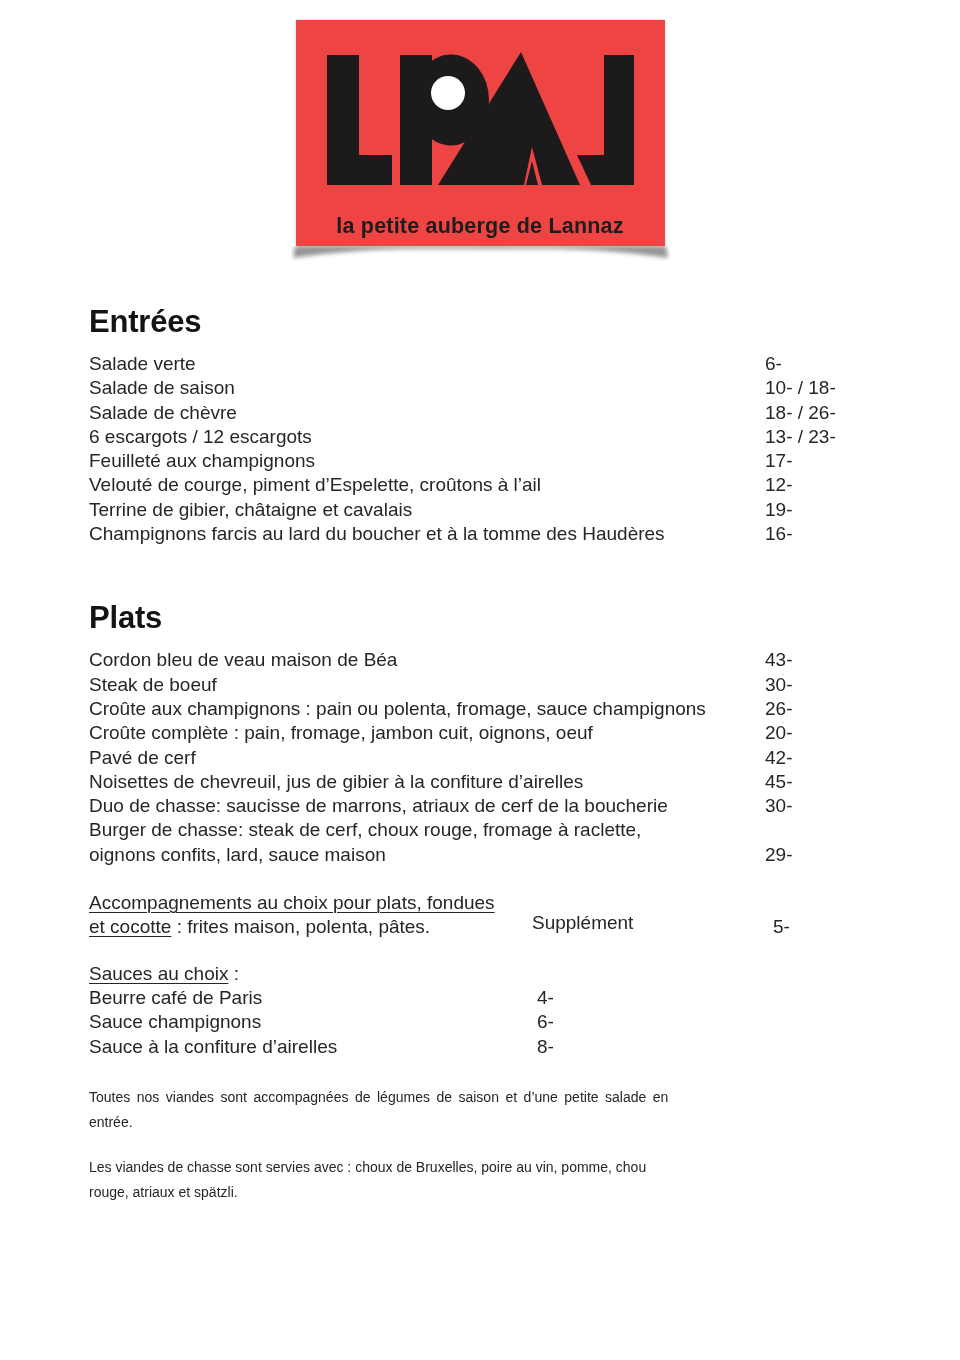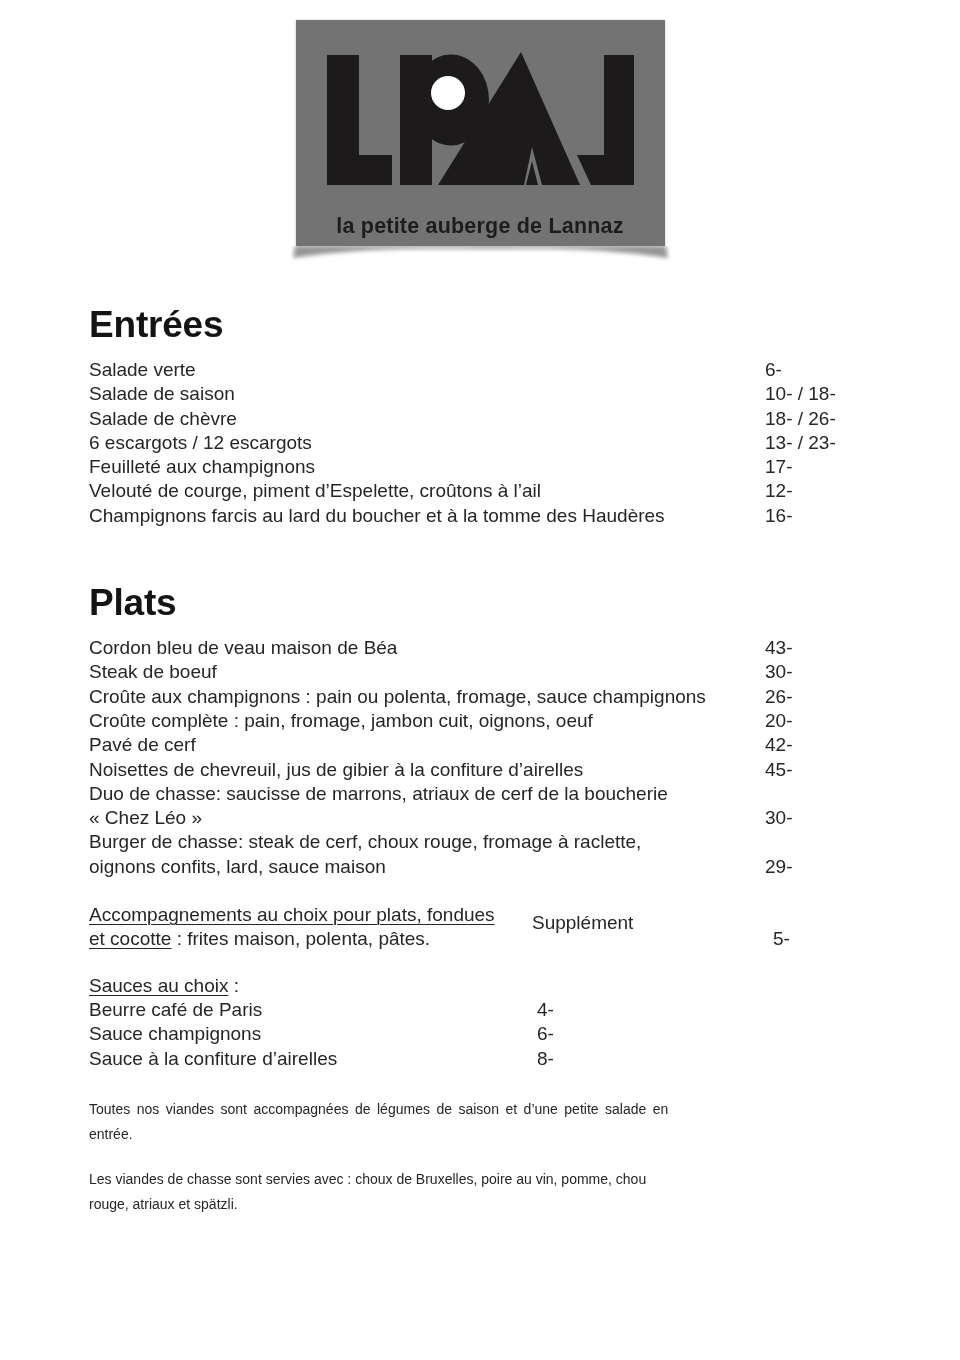--- a/index.html
+++ b/index.html
@@ -10,55 +10,55 @@
     color:#262626;
     overflow:hidden;
     position:relative;
   }
 
   
   .card{
     width:369px;height:226px;
     margin:20px auto 0;
     position:relative;
-    background:#737373;
+    background:#ef4444;
     box-shadow:0 0 2px rgba(0,0,0,.15), 0 1px 4px rgba(0,0,0,.10);
   }
   .logo-svg{position:absolute;left:31px;top:30px;}
   .tagline{
     position:absolute;left:0;right:0;top:196px;
     text-align:center;
     font-size:21.5px;font-weight:700;letter-spacing:.2px;
     line-height:1;color:#1d1d1d;
     white-space:nowrap;
   }
   .curl{
     position:absolute;left:-5px;right:-5px;bottom:-16px;height:16px;
     width:calc(100% + 10px);
   }
 
   
   .menu{width:806px;margin-left:89px;}
   .h-section{
-    font-size:37px;font-weight:700;line-height:1;
+    font-size:31px;font-weight:700;line-height:1;
     letter-spacing:-.2px;color:#141414;
   }
   #h-entrees{margin-top:60px;}
   #h-plats{margin-top:56px;}
 
   .rows{font-size:19px;line-height:24.3px;}
   #entrees-rows{margin-top:15px;}
   #plats-rows{margin-top:15px;}
   .row{position:relative;}
   .line{display:block;white-space:nowrap;}
   .item{white-space:nowrap;margin-top:28px;}
   .price{position:absolute;left:676px;bottom:0;white-space:nowrap;}
 
   #accomp{margin-top:24px;}
-  .supp{position:absolute;left:443px;bottom:16px;white-space:nowrap;text-align:right;}
+  .supp{position:absolute;left:443px;bottom:4px;white-space:nowrap;text-align:right;}
   .price-mid{position:absolute;left:684px;bottom:0;white-space:nowrap;}
 
   #sauces-title{margin-top:22px;}
   #sauces-rows{margin-top:0;}
   .price-sauce{position:absolute;left:448px;bottom:0;white-space:nowrap;}
 
   .u{
     text-decoration:underline;
     text-decoration-thickness:1px;
     text-underline-offset:3px;
@@ -127,20 +127,24 @@
     </div>
     <div class="row">
       <span class="item">Feuilleté aux champignons</span>
       <span class="price">17-</span>
     </div>
     <div class="row">
       <span class="item">Velouté de courge, piment d’Espelette, croûtons à l’ail</span>
       <span class="price">12-</span>
     </div>
     <div class="row">
+      <span class="item">Terrine de gibier, châtaigne et cavalais</span>
+      <span class="price">19-</span>
+    </div>
+    <div class="row">
       <span class="item">Champignons farcis au lard du boucher et à la tomme des Haudères</span>
       <span class="price">16-</span>
     </div>
   </div>
 
   <div class="h-section" id="h-plats">Plats</div>
 
   <div class="rows" id="plats-rows">
     <div class="row">
       <span class="item">Cordon bleu de veau maison de Béa</span>
@@ -161,21 +165,20 @@
     <div class="row">
       <span class="item">Pavé de cerf</span>
       <span class="price">42-</span>
     </div>
     <div class="row">
       <span class="item">Noisettes de chevreuil, jus de gibier à la confiture d’airelles</span>
       <span class="price">45-</span>
     </div>
     <div class="row">
       <span class="line">Duo de chasse: saucisse de marrons, atriaux de cerf de la boucherie</span>
-      <span class="line">« Chez Léo »</span>
       <span class="price">30-</span>
     </div>
     <div class="row">
       <span class="line">Burger de chasse: steak de cerf, choux rouge, fromage à raclette,</span>
       <span class="line">oignons confits, lard, sauce maison</span>
       <span class="price">29-</span>
     </div>
   </div>
 
   <div class="rows" id="accomp">

